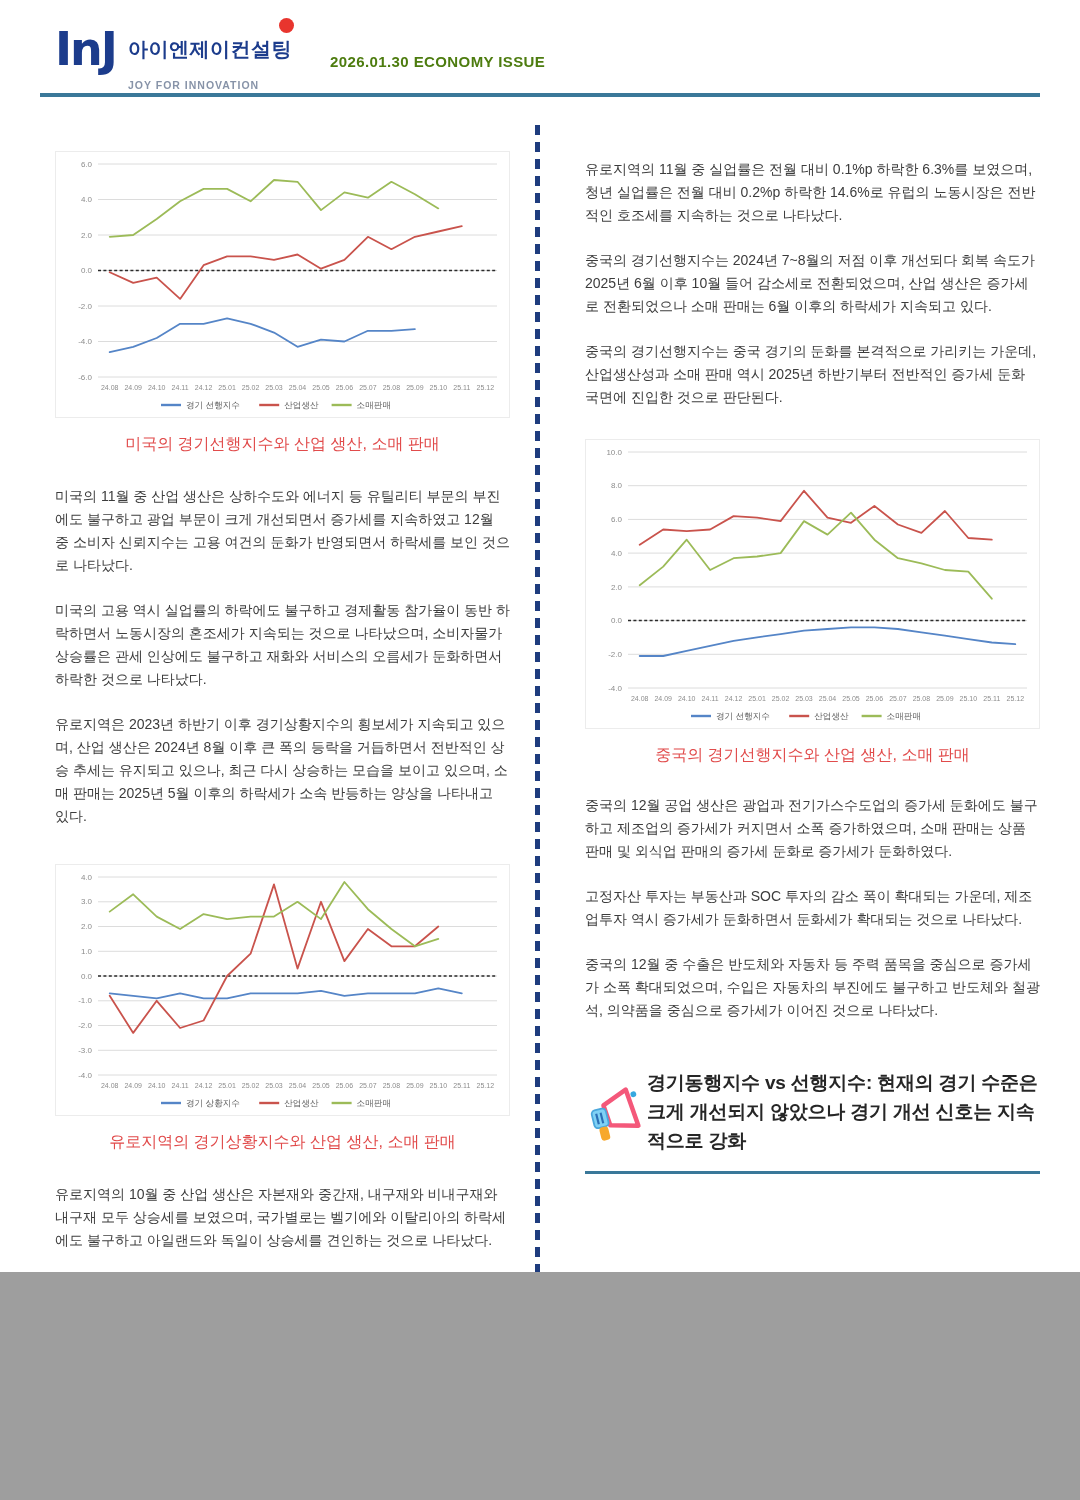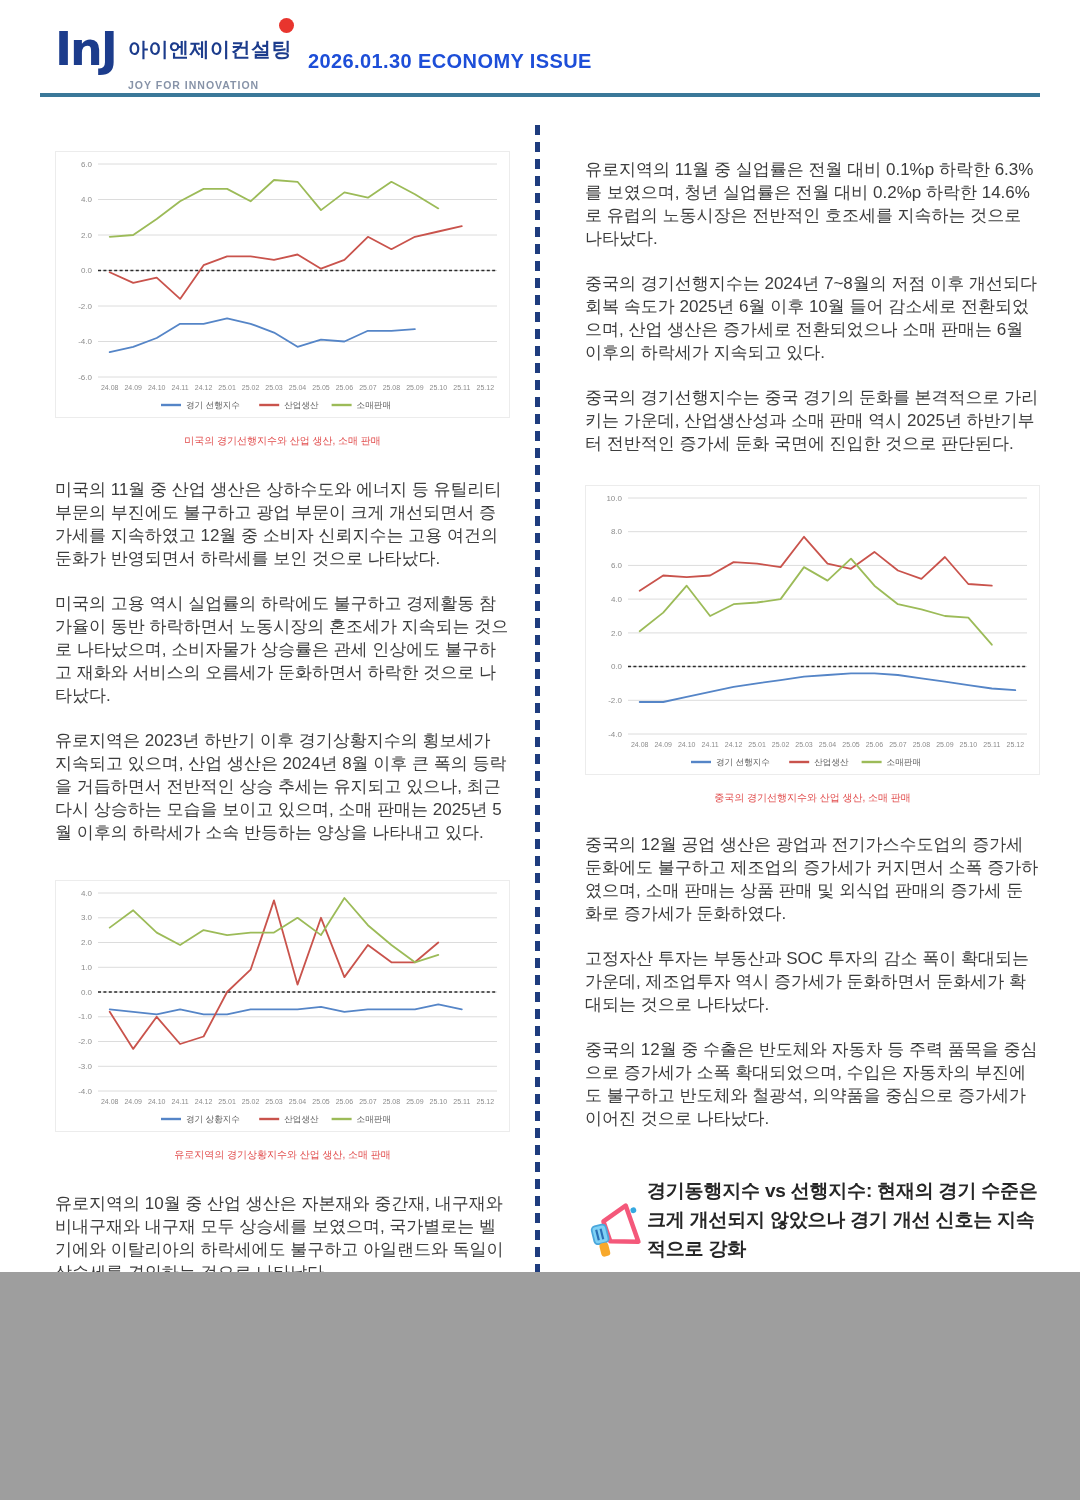--- a/index.html
+++ b/index.html
@@ -12,39 +12,39 @@
   .header{position:absolute;left:55px;top:26px;display:flex;align-items:center;}
   .logo{display:flex;align-items:flex-start;position:relative;}
   .logo-monogram{
     font-weight:800;font-size:46px;line-height:46px;color:#1c3c8c;letter-spacing:-2px;
     font-family:"DejaVu Sans","Liberation Sans",sans-serif;position:relative;padding-right:4px;
   }
   .logo-dot{position:absolute;right:-2px;top:-8px;width:15px;height:15px;border-radius:50%;background:#e8352e;}
   .logo-textblock{margin-left:8px;margin-top:10px;}
   .logo-company{font-size:20px;font-weight:700;color:#1c3c8c;letter-spacing:0.5px;}
   .logo-slogan{font-size:10.5px;font-weight:700;color:#8793a8;letter-spacing:1px;margin-top:16px;}
-  .issue-title{margin-left:16px;margin-top:6px;font-size:20px;font-weight:800;color:#1d4ed8;letter-spacing:0.4px;}
+  .issue-title{margin-left:38px;margin-top:6px;font-size:15px;font-weight:800;color:#4d7c0f;letter-spacing:0.4px;}
   .header-rule{position:absolute;left:40px;right:40px;top:93px;height:4px;background:#3a7899;}
   
   .col-left{position:absolute;left:55px;top:125px;width:455px;}
   .col-right{position:absolute;left:585px;top:140px;width:455px;}
   .divider{
     position:absolute;left:535px;top:125px;height:1325px;width:5px;
     background:repeating-linear-gradient(to bottom,#1e3c7e 0 10px,transparent 10px 17px);
   }
   
-  .para{font-size:17px;line-height:23px;word-break:break-all;text-align:left;margin:22px 0 0 0;color:#3c3c3c;}
+  .para{font-size:14px;line-height:23px;word-break:break-all;text-align:left;margin:22px 0 0 0;color:#3c3c3c;}
   .para.first{margin-top:30px;}
-  .caption{margin-top:16px;text-align:center;font-size:10px;font-weight:500;color:#e14b4b;}
+  .caption{margin-top:16px;text-align:center;font-size:16px;font-weight:500;color:#e14b4b;}
   
   .chart-box{margin-top:26px;border:1px solid #ececec;background:#ffffff;}
   .chart-box.mt-lg{margin-top:36px;}
   .chart-box svg{display:block;}
   
-  .callout{display:flex;align-items:flex-end;margin-top:46px;}
+  .callout{display:flex;align-items:center;margin-top:46px;}
   .callout-icon{flex:0 0 62px;padding-top:8px;}
   .callout-text{font-size:19px;line-height:29px;font-weight:800;color:#262626;word-break:break-all;letter-spacing:-0.2px;}
   .callout-rule{margin-top:16px;height:3px;background:#3a7899;}
   
   .footer{position:absolute;right:42px;top:1448px;display:flex;align-items:center;}
   .footer-label{font-size:20px;font-weight:800;color:#141414;letter-spacing:0.5px;margin-right:14px;}
 </style>
 </head>
 <body>
 

